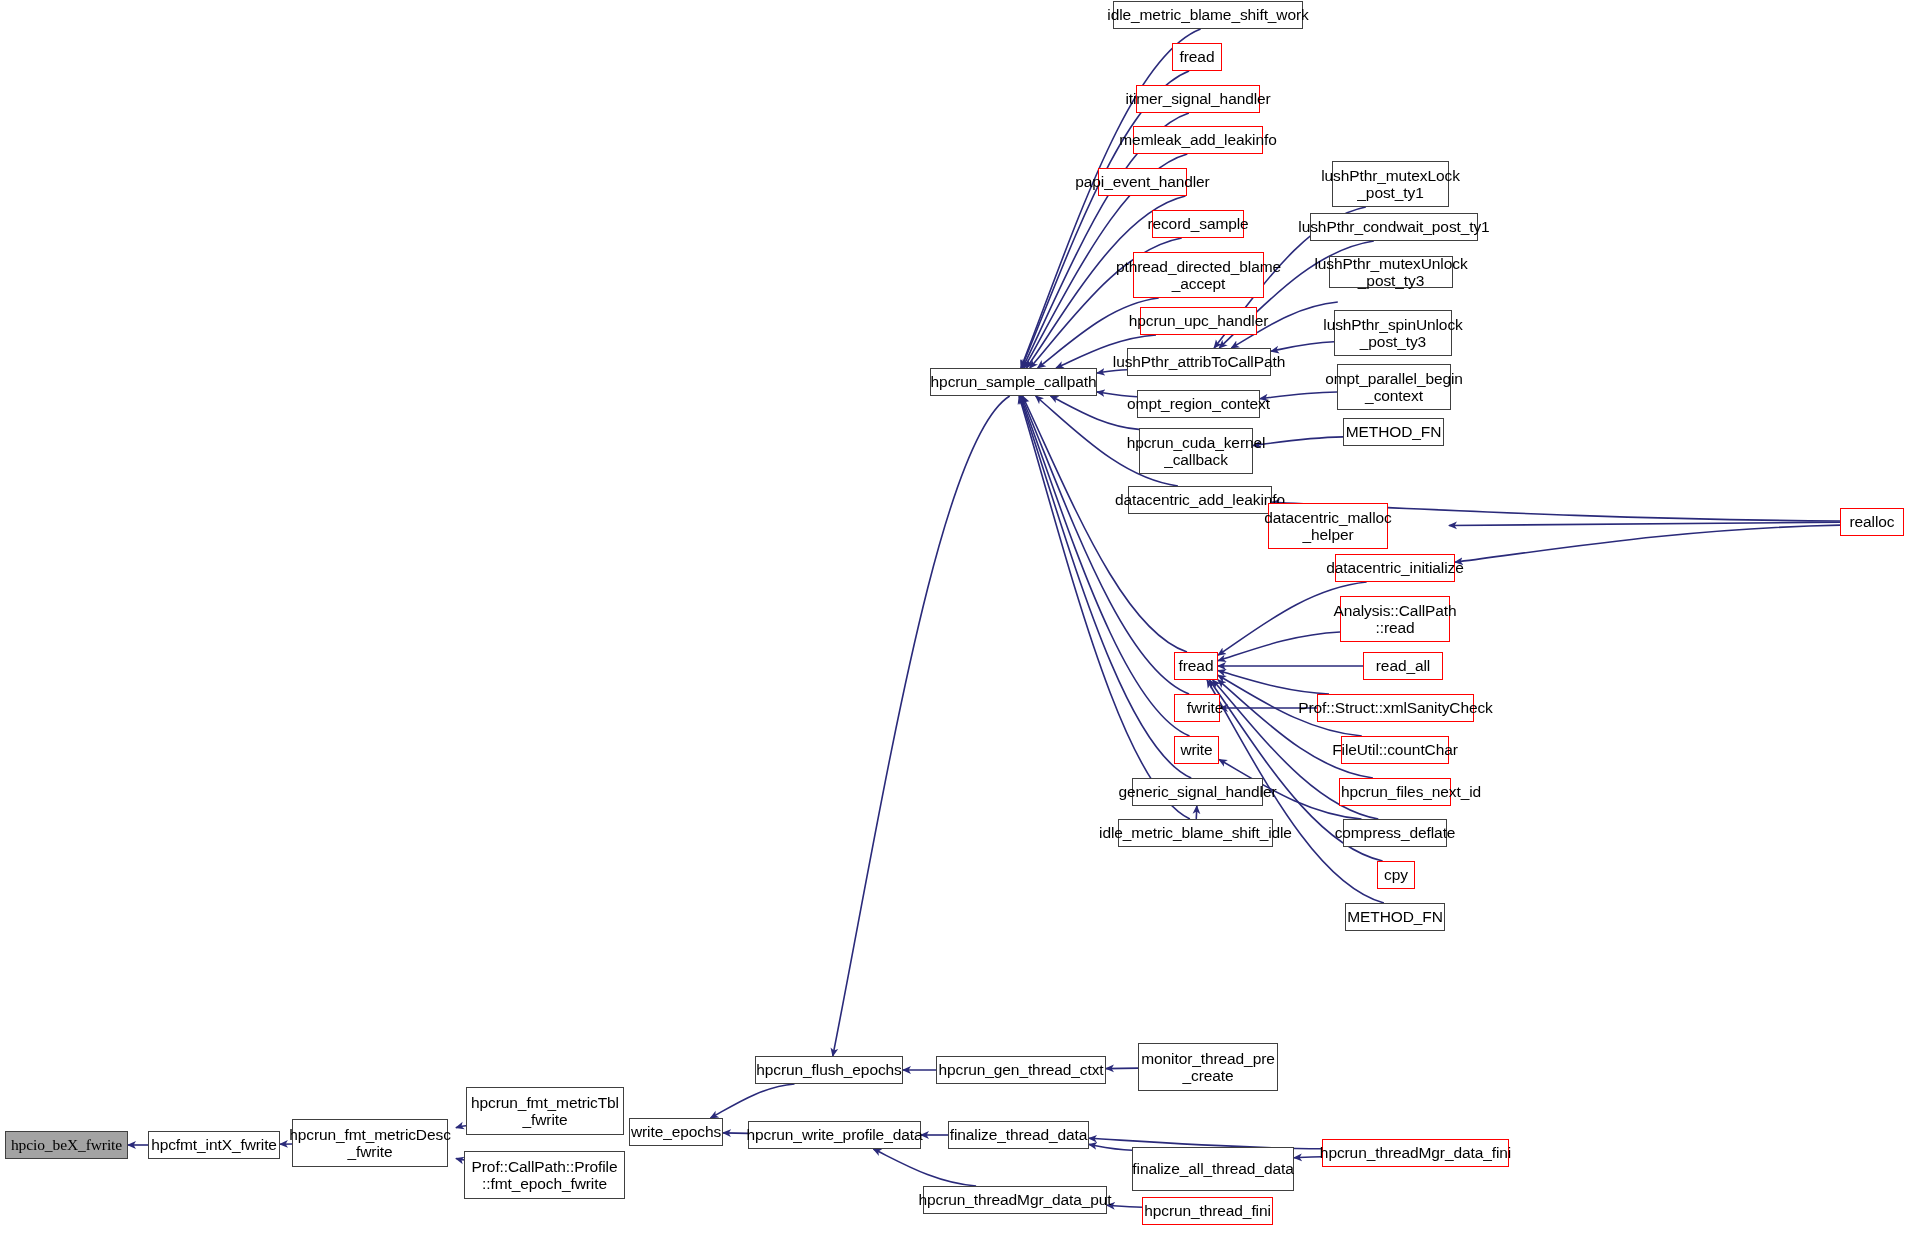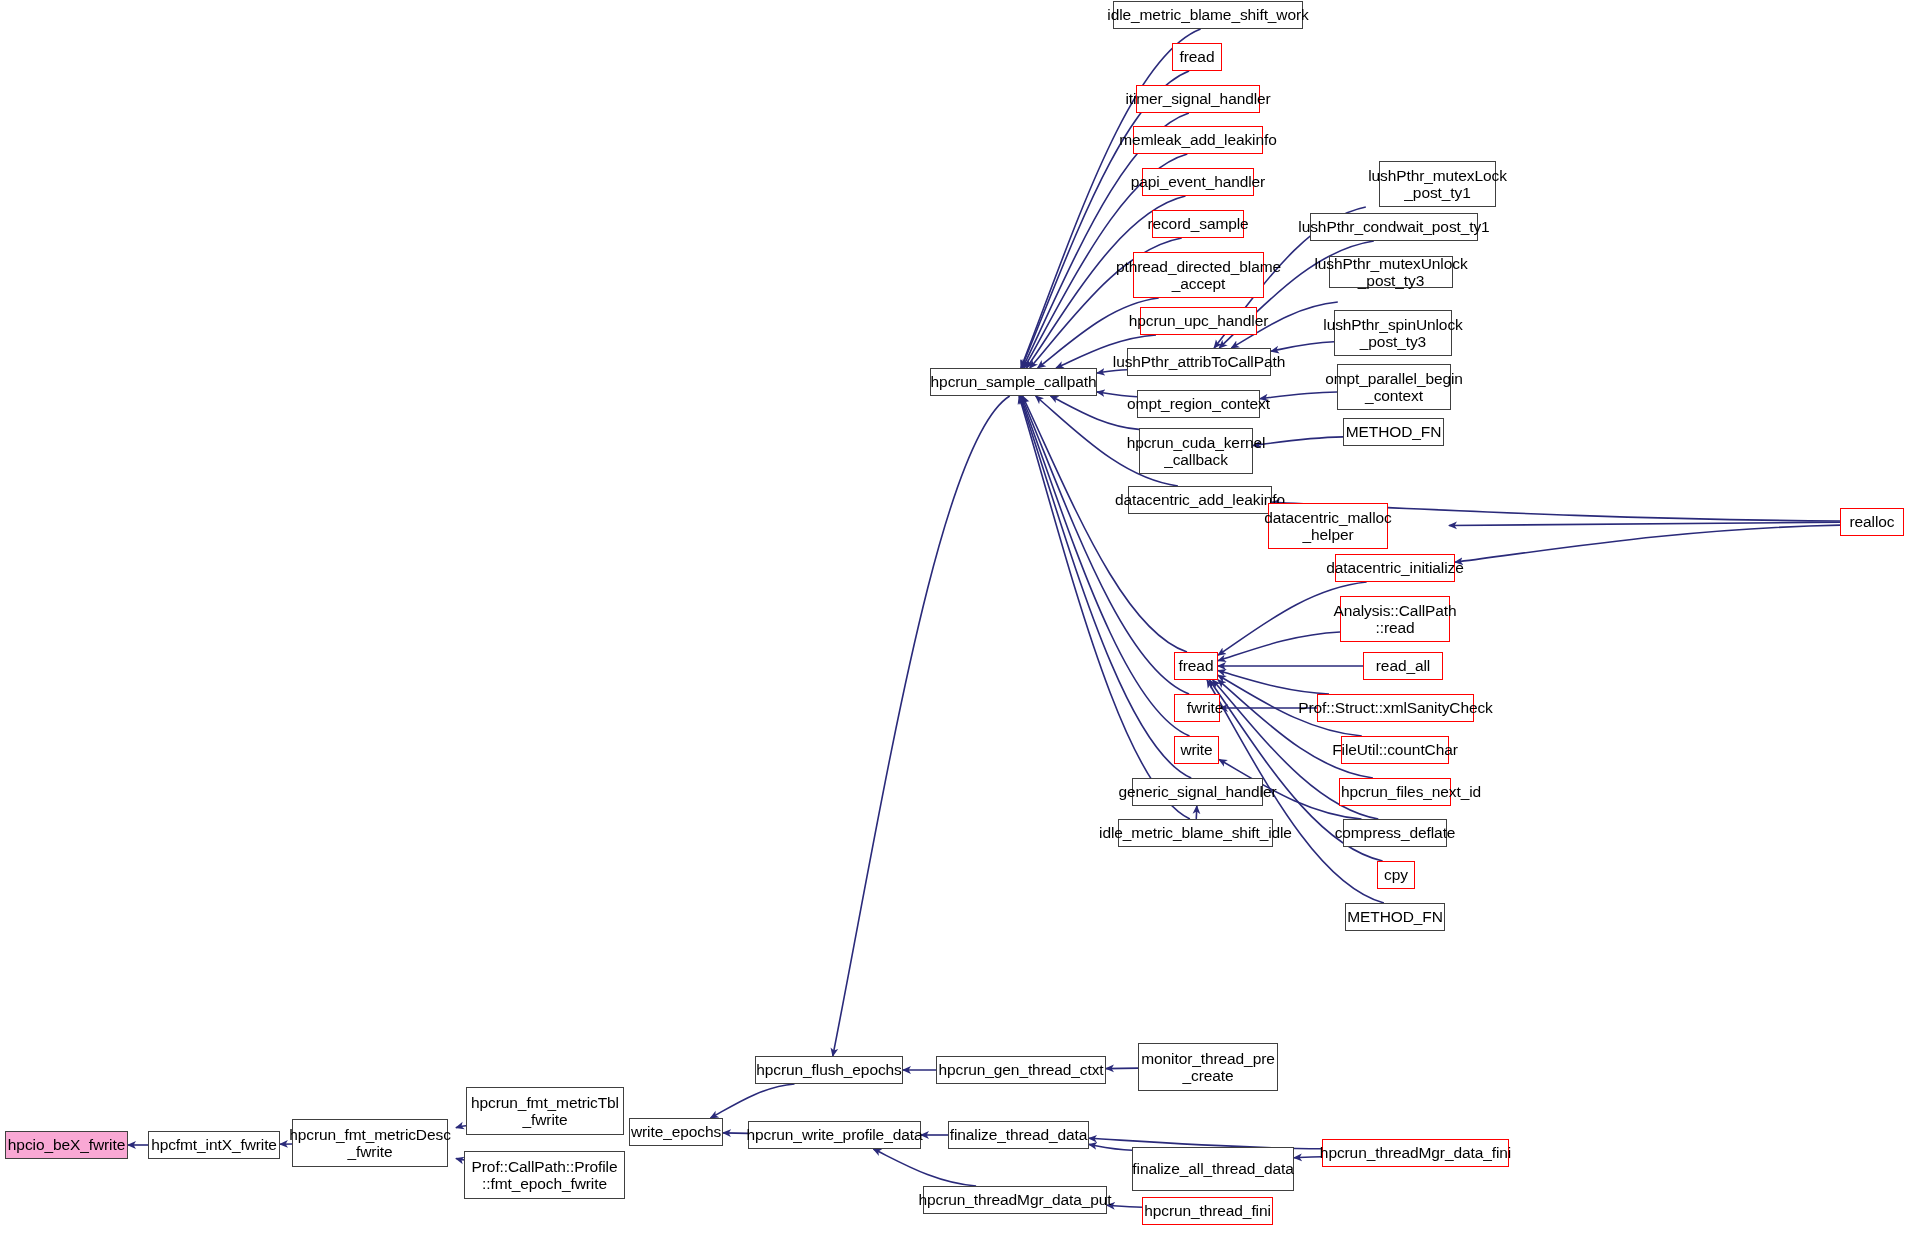--- a/index.html
+++ b/index.html
@@ -38,22 +38,23 @@
     background: #ffffff;
     border: 1px solid #404040;
     white-space: pre-line;
     letter-spacing: -0.1px;
     z-index: 5;
   }
   .node.red {
     border: 1px solid #ff0000;
   }
   .node.gray {
-    background: #f9a8d4;
+    background: #a3a3a3;
     border: 1px solid #404040;
+    font-family: Liberation Serif, serif;
   }
   .node .lbl {
     display: block;
     padding: 0 5px;
     white-space: pre-line;
   }
 </style>
 </head>
 <body>
 
@@ -139,31 +140,31 @@
       <div class="node" style="left: 1138px; top: 1043px; width: 140px; height: 48px;"><span class="lbl">monitor_thread_pre
 _create</span></div>
       <div class="node" style="left: 1132px; top: 1147px; width: 162px; height: 44px;"><span class="lbl">finalize_all_thread_data</span></div>
       <div class="node red" style="left: 1322px; top: 1139px; width: 187px; height: 28px;"><span class="lbl">hpcrun_threadMgr_data_fini</span></div>
       <div class="node red" style="left: 1142px; top: 1197px; width: 131px; height: 28px;"><span class="lbl">hpcrun_thread_fini</span></div>
       <div class="node" style="left: 930px; top: 368px; width: 167px; height: 28px;"><span class="lbl">hpcrun_sample_callpath</span></div>
       <div class="node" style="left: 1113px; top: 1px; width: 190px; height: 28px;"><span class="lbl">idle_metric_blame_shift_work</span></div>
       <div class="node red" style="left: 1172px; top: 43px; width: 50px; height: 28px;"><span class="lbl">fread</span></div>
       <div class="node red" style="left: 1136px; top: 85px; width: 124px; height: 28px;"><span class="lbl">itimer_signal_handler</span></div>
       <div class="node red" style="left: 1133px; top: 126px; width: 130px; height: 28px;"><span class="lbl">memleak_add_leakinfo</span></div>
-      <div class="node red" style="left: 1142px; top: 168px; width: 112px; height: 28px; align-items: center;"><span class="lbl">papi_event_handler</span></div>
+      <div class="node red" style="left: 1098px; top: 168px; width: 89px; height: 28px; align-items: center;"><span class="lbl">papi_event_handler</span></div>
       <div class="node red" style="left: 1152px; top: 210px; width: 92px; height: 28px;"><span class="lbl">record_sample</span></div>
       <div class="node red" style="left: 1133px; top: 252px; width: 131px; height: 46px;"><span class="lbl">pthread_directed_blame
 _accept</span></div>
       <div class="node red" style="left: 1140px; top: 307px; width: 117px; height: 28px;"><span class="lbl">hpcrun_upc_handler</span></div>
       <div class="node" style="left: 1127px; top: 348px; width: 144px; height: 28px;"><span class="lbl">lushPthr_attribToCallPath</span></div>
       <div class="node" style="left: 1137px; top: 390px; width: 123px; height: 28px;"><span class="lbl">ompt_region_context</span></div>
       <div class="node" style="left: 1139px; top: 428px; width: 114px; height: 46px;"><span class="lbl">hpcrun_cuda_kernel
 _callback</span></div>
       <div class="node" style="left: 1128px; top: 486px; width: 144px; height: 28px;"><span class="lbl">datacentric_add_leakinfo</span></div>
-      <div class="node" style="left: 1332px; top: 161px; width: 117px; height: 46px; margin-left: 47px;"><span class="lbl">lushPthr_mutexLock
+      <div class="node" style="left: 1332px; top: 161px; width: 117px; height: 46px;"><span class="lbl">lushPthr_mutexLock
 _post_ty1</span></div>
       <div class="node" style="left: 1310px; top: 213px; width: 168px; height: 28px;"><span class="lbl">lushPthr_condwait_post_ty1</span></div>
       <div class="node" style="left: 1329px; top: 256px; width: 124px; height: 32px;"><span class="lbl">lushPthr_mutexUnlock
 _post_ty3</span></div>
       <div class="node" style="left: 1334px; top: 310px; width: 118px; height: 46px;"><span class="lbl">lushPthr_spinUnlock
 _post_ty3</span></div>
       <div class="node" style="left: 1337px; top: 364px; width: 114px; height: 46px;"><span class="lbl">ompt_parallel_begin
 _context</span></div>
       <div class="node" style="left: 1343px; top: 418px; width: 101px; height: 28px;"><span class="lbl">METHOD_FN</span></div>
       <div class="node red" style="left: 1268px; top: 503px; width: 120px; height: 46px;"><span class="lbl">datacentric_malloc

